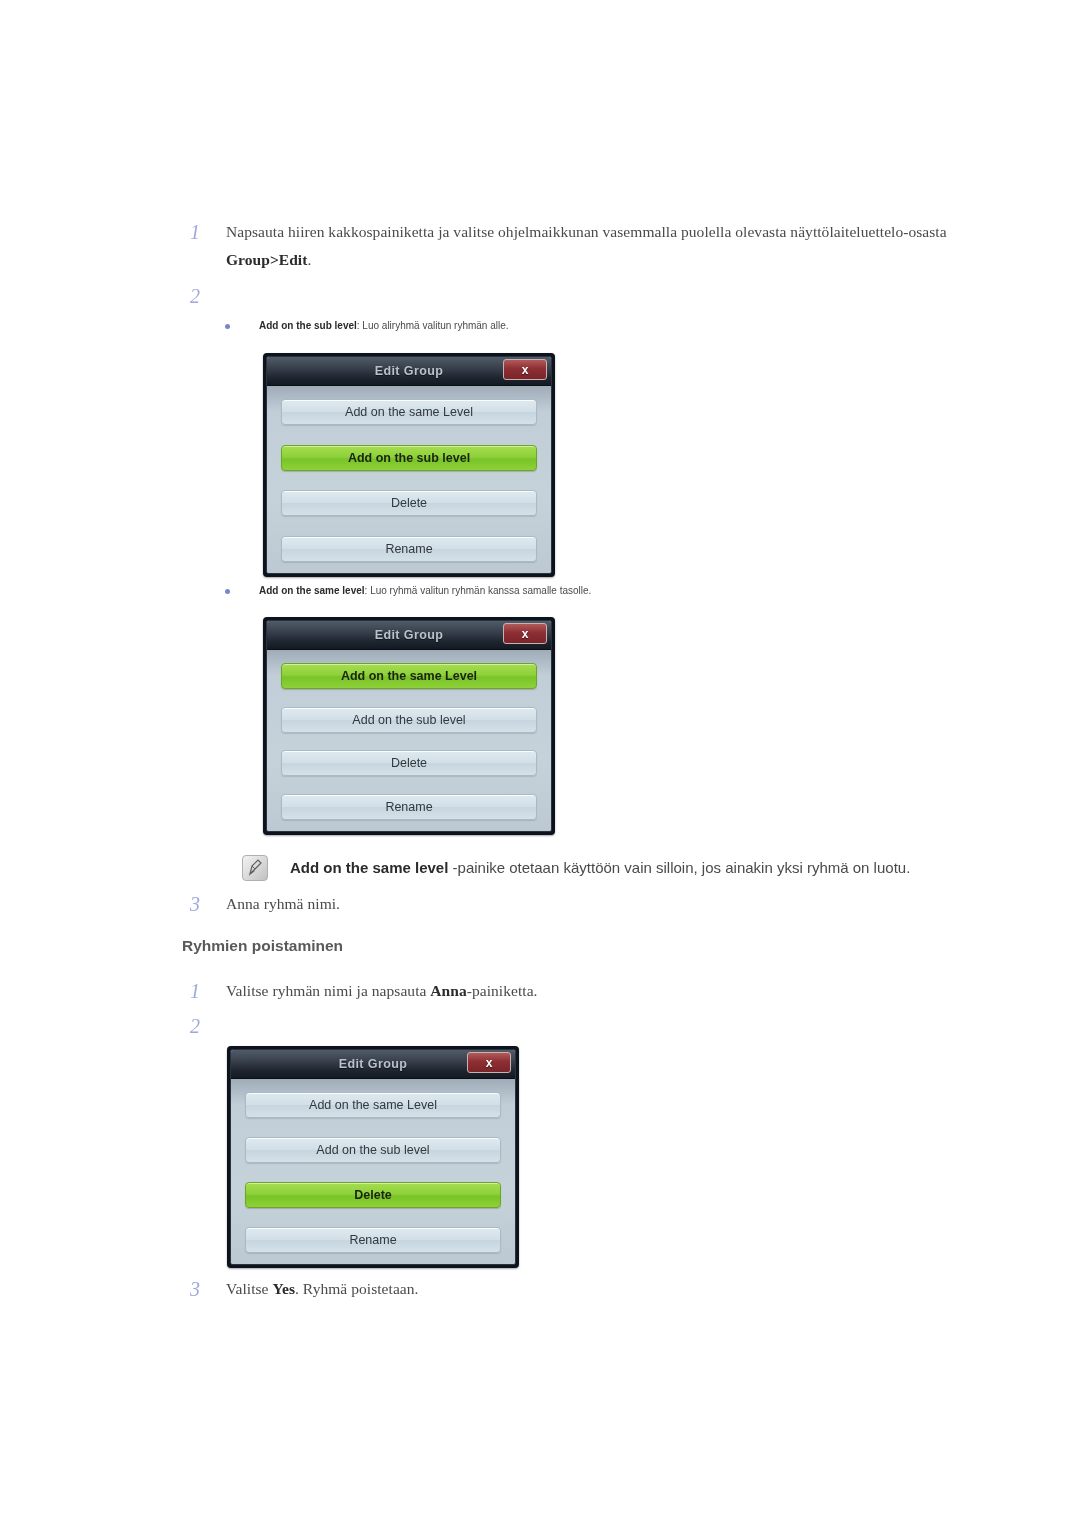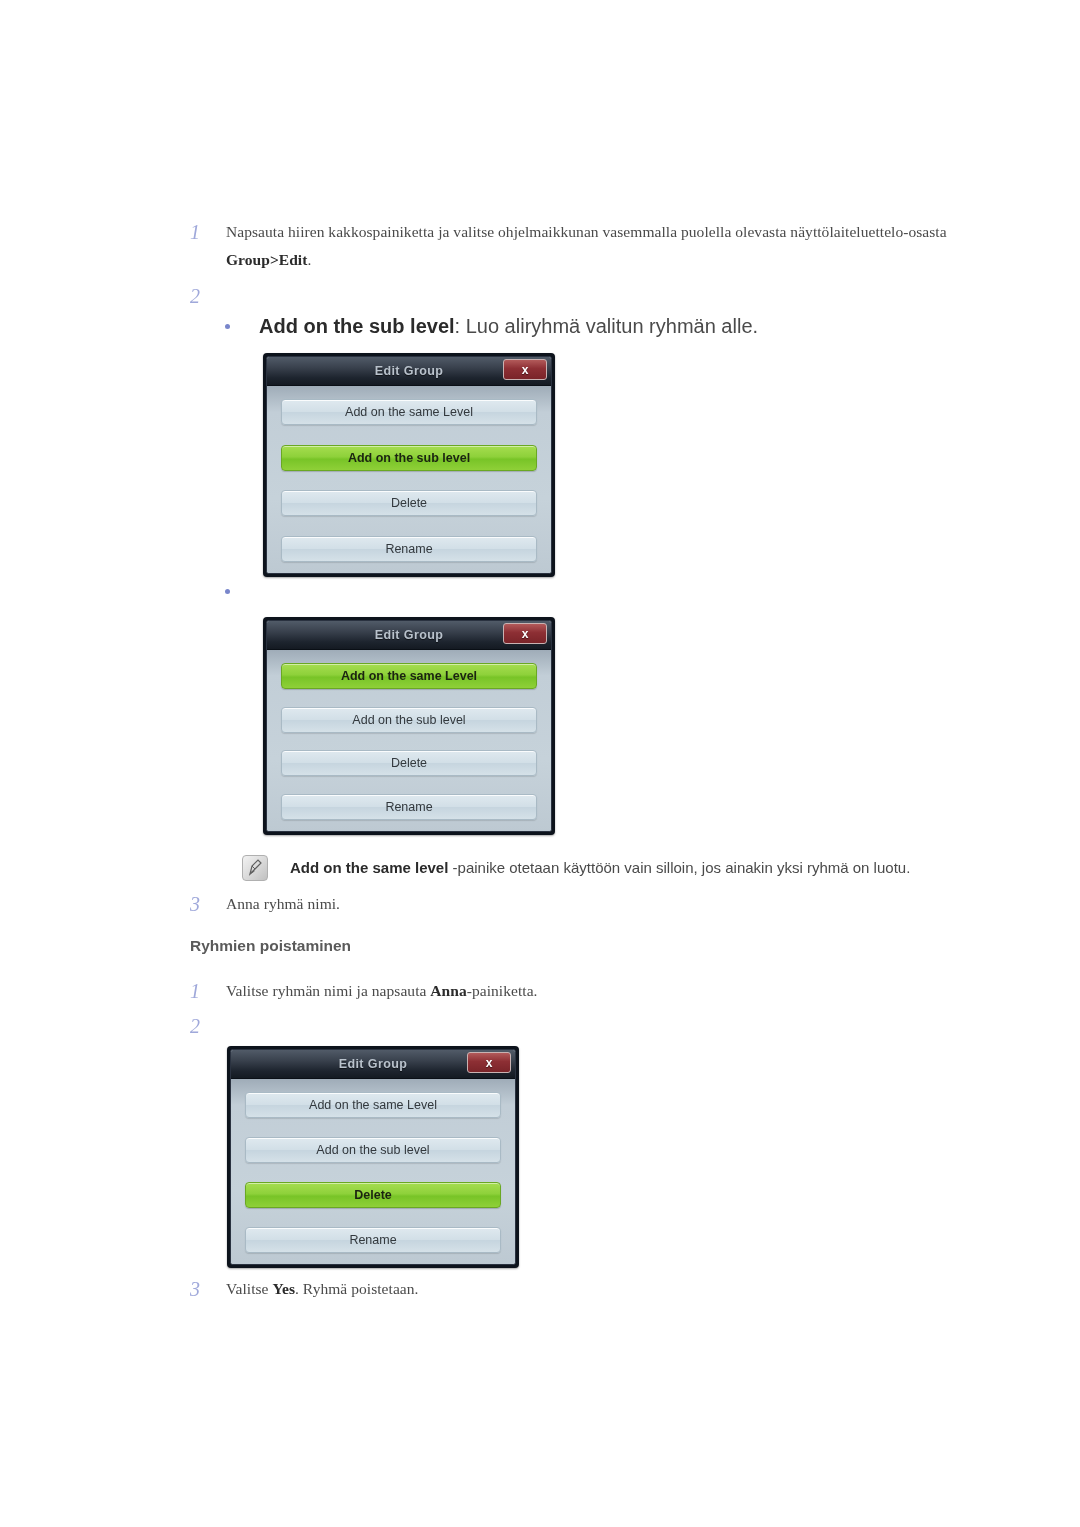--- a/index.html
+++ b/index.html
@@ -60,21 +60,21 @@
     padding-top: 11px;
   }
   .bullet-dot i {
     display: block;
     width: 5px;
     height: 5px;
     border-radius: 50%;
     background: #7986CB;
   }
   .bullet-text {
-    font-size: 20px;
+    font-size: 10px;
     line-height: 26px;
     color: #4a4a4a;
     text-align: center;
   }
   .bullet-text b { color: #2b2b2b; font-weight: bold; }
 
   
   .section-heading {
     position: absolute;
     font-size: 15.5px;
@@ -230,20 +230,21 @@
         <div class="dlg-btn">Delete</div>
         <div class="dlg-btn">Rename</div>
       </div>
     </div>
   </div>
 
   <div class="bullet-row" style="left:225px; top:578px; width:760px;">
     <div class="bullet-dot">
         <i></i>
       </div>
+    <div class="bullet-text"><b>Add on the same level</b>: Luo ryhmä valitun ryhmän kanssa samalle tasolle.</div>
   </div>
 
   <div class="dialog" style="left:263px; top:617px; width:292px; height:218px;">
     <div class="dlg-inner">
       <div class="dlg-title">
         <span class="dlg-title-text">Edit Group</span>
         <div class="dlg-close">
           <span>x</span>
         </div>
       </div>
@@ -265,21 +266,21 @@
       </svg>
     </div>
     <div class="note-text"><b>Add on the same level</b> -painike otetaan käyttöön vain silloin, jos ainakin yksi ryhmä on luotu.</div>
   </div>
 
   <div class="step" style="left:190px; top:890px; width:600px;">
     <div class="step-num">3</div>
     <div class="step-body">Anna ryhmä nimi.</div>
   </div>
 
-  <div class="section-heading" style="left:190px; top:937px;">Ryhmien poistaminen</div>
+  <div class="section-heading" style="left:182px; top:937px;">Ryhmien poistaminen</div>
 
   <div class="step" style="left:190px; top:977px; width:600px;">
     <div class="step-num">1</div>
     <div class="step-body">Valitse ryhmän nimi ja napsauta <b>Anna</b>-painiketta.</div>
   </div>
 
   <div class="step" style="left:190px; top:1012px; width:600px;">
     <div class="step-num">2</div>
   </div>
 

